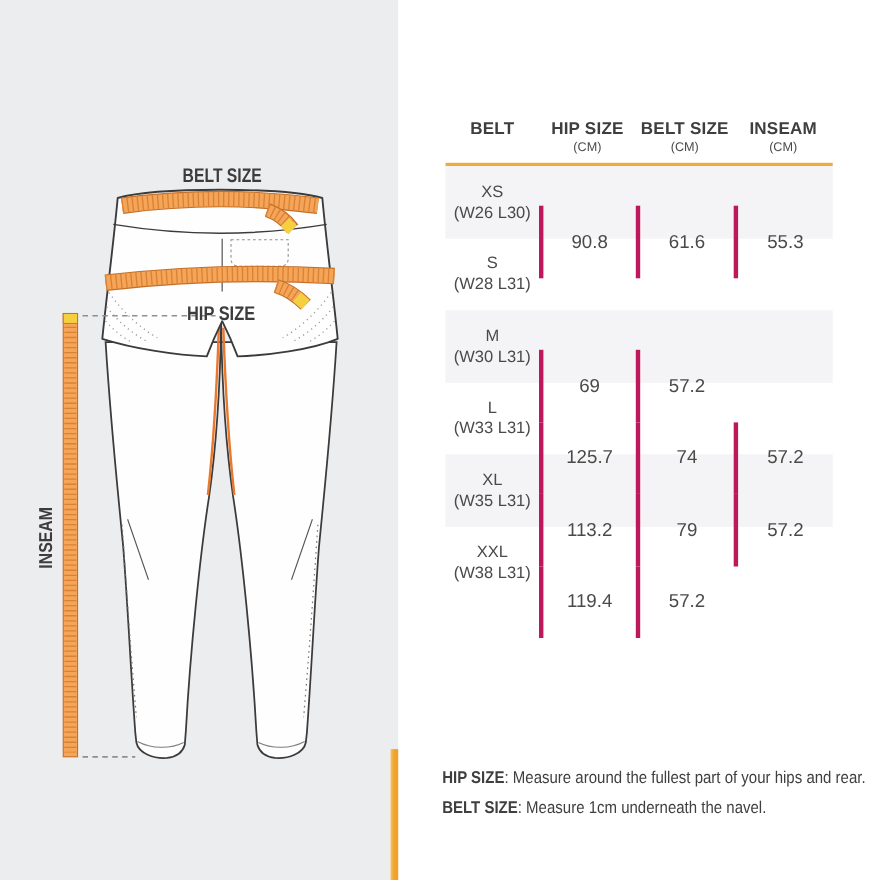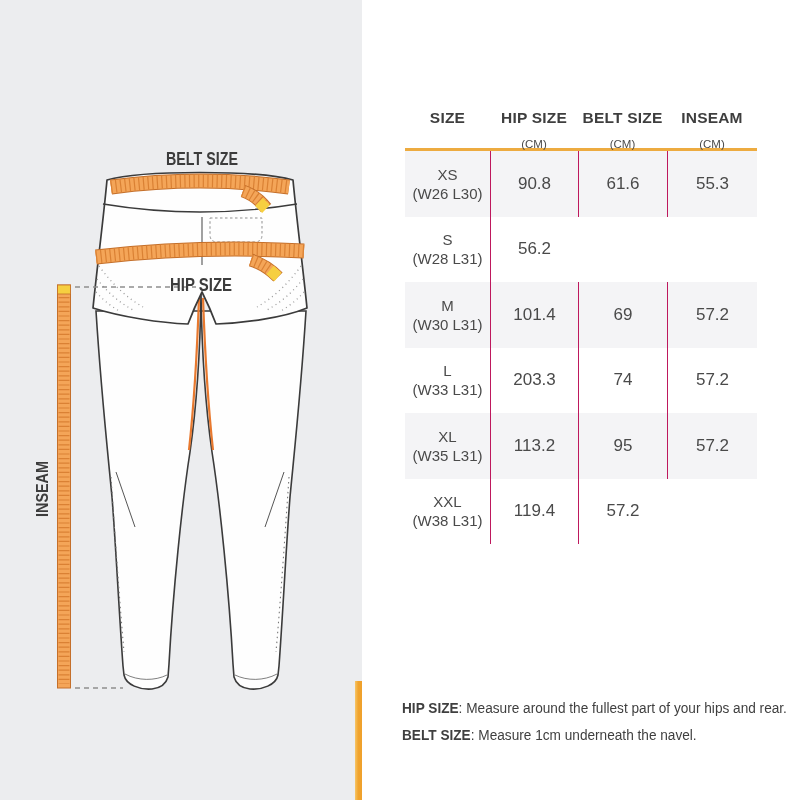--- a/index.html
+++ b/index.html
@@ -13,27 +13,27 @@
     background:linear-gradient(90deg,#F7C566 0%,#F0A42E 45%,#EFA02B 100%);}
   svg.diagram{position:absolute;left:0;top:0;}
   svg text{font-family:"Liberation Sans", sans-serif;}
 
   
   .size-table{position:absolute;left:405px;top:100px;width:352px;}
   .thead{display:grid;grid-template-columns:85px 88px 89px 90px;height:48px;
     padding-top:9px;box-sizing:border-box;}
   .th{text-align:center;color:#3E3E3E;}
   .th .t{font-weight:bold;font-size:15.5px;line-height:17px;letter-spacing:.2px;}
-  .th .u{font-size:11.5px;line-height:14px;margin-top:11px;color:#4A4A4A;}
+  .th .u{font-size:11.5px;line-height:14px;margin-top:1px;color:#4A4A4A;}
   .rule{height:3px;background:#EDAB40;}
   .row{display:grid;grid-template-columns:85px 88px 89px 90px;height:65.5px;}
   .row.alt{background:#F4F4F6;}
   .cell{display:flex;flex-direction:column;align-items:center;justify-content:center;
     text-align:center;font-size:17px;color:#4A4A4A;box-sizing:border-box;height:100%;}
-  .cell.div{border-left:1px solid #be185d;}
+  .cell.div{border-left:4px solid #be185d;margin-top:36px;}
   .cell .sz,.cell .fit{font-size:15px;line-height:19px;}
 
   
   .notes{position:absolute;left:402px;top:694px;color:#3F3F3F;font-size:15.5px;}
   .note-line{transform:scaleX(0.88);transform-origin:0 50%;white-space:nowrap;line-height:27px;}
   .note-label{font-weight:bold;}
 </style>
 </head>
 <body>
 
@@ -108,21 +108,21 @@
   <text x="202" y="165" text-anchor="middle" font-size="18" font-weight="bold" fill="#3C3C3C" textLength="72" lengthAdjust="spacingAndGlyphs">BELT SIZE</text>
   <text x="201" y="291" text-anchor="middle" font-size="18" font-weight="bold" fill="#3C3C3C" textLength="62" lengthAdjust="spacingAndGlyphs">HIP SIZE</text>
   <text transform="translate(47.5,517) rotate(-90)" font-size="17" font-weight="bold" fill="#3C3C3C" textLength="56" lengthAdjust="spacingAndGlyphs">INSEAM</text>
 </svg>
 
 <div class="accent-bar"></div>
 
 <div class="size-table">
   <div class="thead">
     <div class="th">
-      <div class="t">SIZE</div>
+      <div class="t">BELT</div>
       <div class="u"></div>
     </div>
     <div class="th">
       <div class="t">HIP SIZE</div>
       <div class="u">(CM)</div>
     </div>
     <div class="th">
       <div class="t">BELT SIZE</div>
       <div class="u">(CM)</div>
     </div>
@@ -140,47 +140,45 @@
     </div>
     <div class="cell div">90.8</div>
     <div class="cell div">61.6</div>
     <div class="cell div">55.3</div>
   </div>
   <div class="row">
     <div class="cell">
       <div class="sz">S</div>
       <div class="fit">(W28 L31)</div>
     </div>
-    <div class="cell div">56.2</div>
   </div>
   <div class="row alt">
     <div class="cell">
       <div class="sz">M</div>
       <div class="fit">(W30 L31)</div>
     </div>
-    <div class="cell div">101.4</div>
     <div class="cell div">69</div>
     <div class="cell div">57.2</div>
   </div>
   <div class="row">
     <div class="cell">
       <div class="sz">L</div>
       <div class="fit">(W33 L31)</div>
     </div>
-    <div class="cell div">203.3</div>
+    <div class="cell div">125.7</div>
     <div class="cell div">74</div>
     <div class="cell div">57.2</div>
   </div>
   <div class="row alt">
     <div class="cell">
       <div class="sz">XL</div>
       <div class="fit">(W35 L31)</div>
     </div>
     <div class="cell div">113.2</div>
-    <div class="cell div">95</div>
+    <div class="cell div">79</div>
     <div class="cell div">57.2</div>
   </div>
   <div class="row">
     <div class="cell">
       <div class="sz">XXL</div>
       <div class="fit">(W38 L31)</div>
     </div>
     <div class="cell div">119.4</div>
     <div class="cell div">57.2</div>
   </div>

